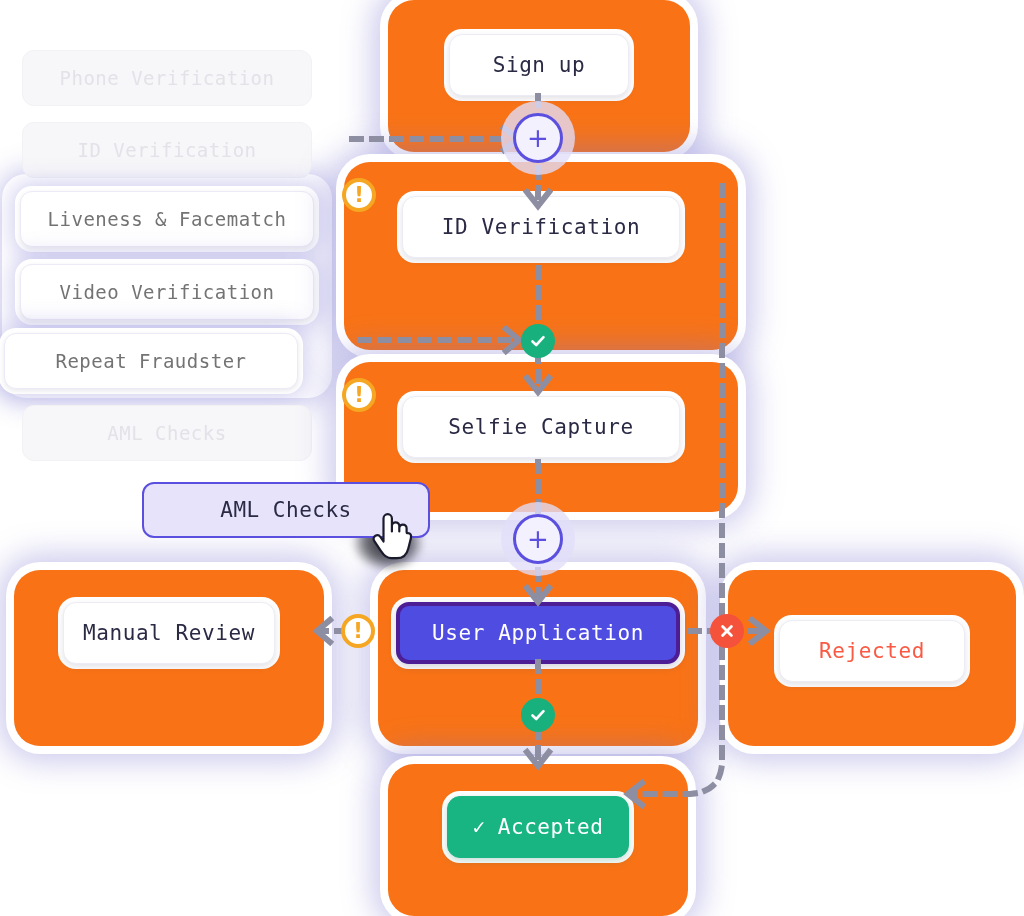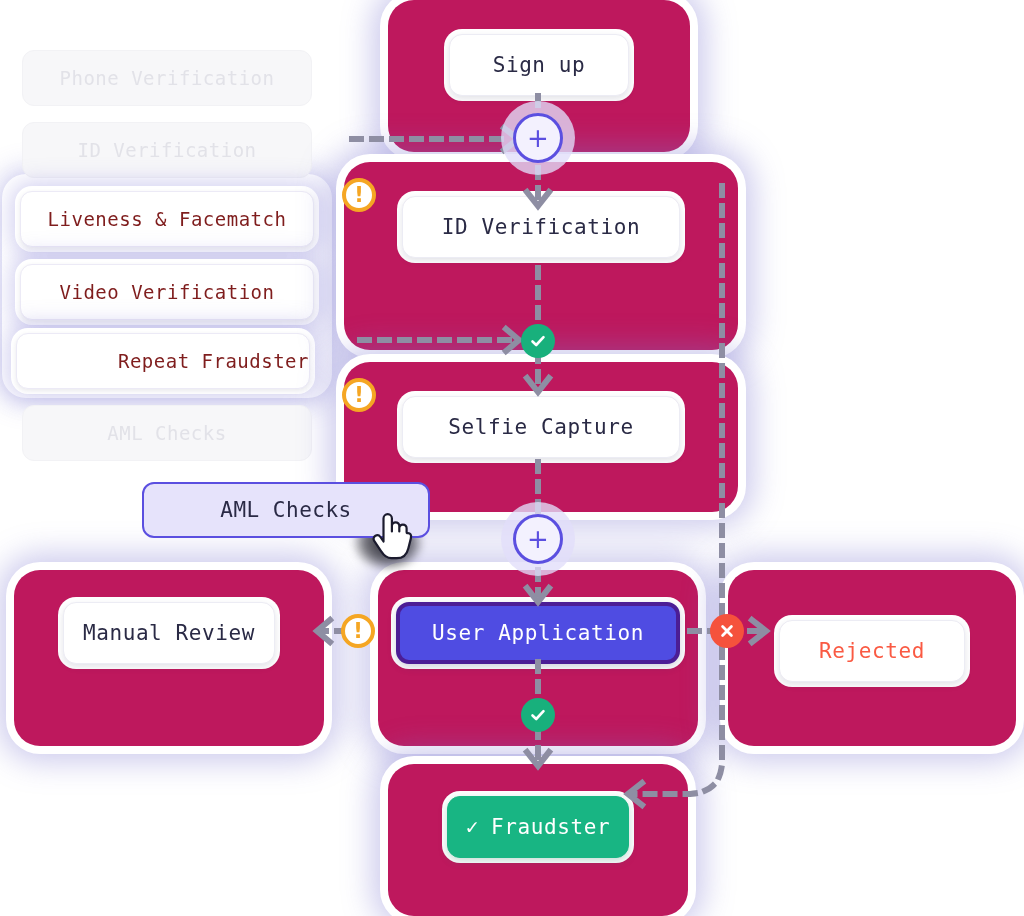--- a/index.html
+++ b/index.html
@@ -39,21 +39,21 @@
     box-sizing: border-box;
     white-space: nowrap;
   }
   .palette-item.dim {
     background: #f7f7f9;
     color: #e2e2e8;
     border: 1px solid #f2f2f5;
   }
   .palette-item.solid {
     background: #ffffff;
-    color: #7f1d1d;
+    color: #737373;
     border: 1px solid #eceaf6;
     box-shadow: 0 2px 5px rgba(40,40,80,0.10), 0 0 0 5px #ffffff,
                 0 0 22px 9px rgba(123,118,210,0.34);
   }
 
   
   .drag-chip {
     position: absolute;
     height: 56px;
     border-radius: 12px;
@@ -82,21 +82,21 @@
     height: 56px;
     border-radius: 50%;
     background: radial-gradient(ellipse at center, rgba(10,10,20,0.92) 0%, rgba(10,10,20,0.55) 45%, rgba(10,10,20,0) 72%);
     filter: blur(3px);
   }
 
   
   .node-wrap {
     position: absolute;
     border-radius: 26px;
-    background: #be185d;
+    background: #f97316;
     box-shadow: 0 0 0 8px #ffffff, 0 0 30px 16px rgba(124,118,208,0.38);
     text-decoration: underline;
   }
   .node-inner {
     position: absolute;
     left: 50%;
     transform: translateX(-50%);
     height: 62px;
     border-radius: 13px;
     display: flex;
@@ -206,21 +206,21 @@
   </div>
 
   <div class="palette-item solid" style="left:20px; top:191px; width:294px;">
     <span>Liveness &amp; Facematch</span>
   </div>
 
   <div class="palette-item solid" style="left:20px; top:264px; width:294px;">
     <span>Video Verification</span>
   </div>
 
-  <div class="palette-item solid" style="left:16px; top:333px; width:294px;justify-content:flex-end;">
+  <div class="palette-item solid" style="left:4px; top:333px; width:294px;">
     <span>Repeat Fraudster</span>
   </div>
 
   <div class="palette-item dim" style="left:22px; top:405px; width:290px;">
     <span>AML Checks</span>
   </div>
 
   <div class="conn" style="left:520px; top:96px;">
     <svg width="40" height="50" viewBox="0 0 40 50">
       <path class="dash" d="M18,0 L18,46"></path>
@@ -369,21 +369,21 @@
 
   <div class="node-wrap" style="left:728px; top:570px; width:288px; height:176px;">
     <div class="node-inner danger-text" style="top:50px; width:186px;">
       <span>Rejected</span>
     </div>
   </div>
 
   <div class="node-wrap" style="left:388px; top:764px; width:300px; height:152px;">
     <div class="node-inner success" style="top:32px; width:182px;">
       <span>✓</span>
-      <span>Fraudster</span>
+      <span>Accepted</span>
     </div>
   </div>
 
   <div class="plus-node" style="left:501px; top:101px;">
     <div class="plus-ring">
       <span>+</span>
     </div>
   </div>
   <div class="plus-node" style="left:501px; top:502px;">
     <div class="plus-ring">

